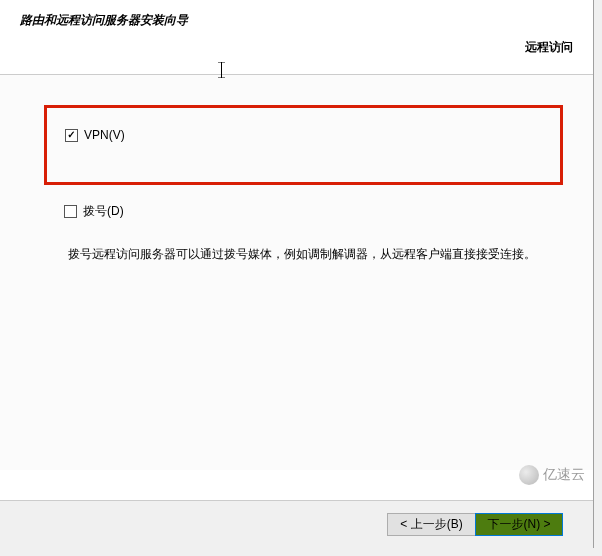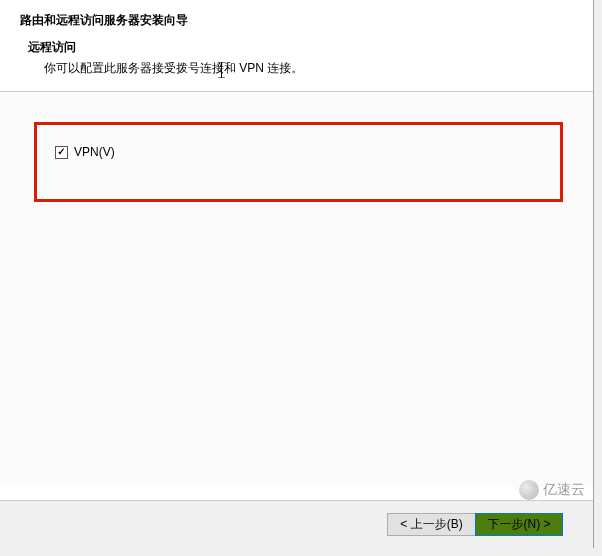--- a/index.html
+++ b/index.html
@@ -24,37 +24,39 @@
     }
     .header-section {
       padding: 12px 20px 14px 20px;
       border-bottom: 1px solid #cccccc;
     }
     .wizard-title {
       font-size: 12px;
       font-weight: bold;
       color: #000;
       margin-bottom: 10px;
+      font-style: italic;
     }
     .subtitle-block {
       padding-left: 8px;
     }
     .subtitle {
       font-size: 12px;
       font-weight: bold;
       color: #000;
       margin-bottom: 4px;
+      text-align: right;
     }
     .subtitle-desc {
       font-size: 12px;
       color: #000;
       padding-left: 16px;
     }
     .content-area {
-      padding: 30px 30px 0 34px;
+      padding: 30px 30px 0 44px;
       background: #fbfbfb;
       height: 395px;
     }
     .highlight-box {
       border: 3px solid #d81e06;
       padding: 20px 18px 28px 18px;
       margin-bottom: 18px;
     }
     .option-group {
       margin-bottom: 0;
@@ -137,21 +139,21 @@
     .btn-group {
       display: flex;
       margin-right: 14px;
     }
     .btn-group .btn:first-child {
       border-right: none;
     }
     .watermark {
       position: absolute;
       right: 8px;
-      bottom: 48px;
+      bottom: 63px;
       display: flex;
       align-items: center;
       gap: 4px;
       opacity: 0.6;
       font-size: 14px;
       color: #555;
     }
     .watermark .logo {
       width: 20px;
       height: 20px;
@@ -170,39 +172,45 @@
   </style>
 </head>
 <body>
 
 <div class="wizard-window">
 
   <div class="header-section">
     <div class="wizard-title">路由和远程访问服务器安装向导</div>
     <div class="subtitle-block">
       <div class="subtitle">远程访问</div>
-      <div class="subtitle-desc">你可以配置此服务器接受拨号连接和 VPN 连接。</div>
     </div>
   </div>
 
   <svg class="cursor-i" viewBox="0 0 7 16">
     <path d="M0 0 H3 M4 0 H7 M3.5 0 V16 M0 16 H3 M4 16 H7" stroke="#000" stroke-width="1" fill="none"></path>
   </svg>
 
   <div class="content-area">
 
     <div class="highlight-box">
       <div class="option-group">
         <div class="checkbox-row">
           <span class="chk checked"></span>
           <span class="option-label">VPN(V)</span>
         </div>
       </div>
     </div>
 
+    <div class="dialup-section">
+      <div class="checkbox-row">
+        <span class="chk"></span>
+        <span class="option-label">拨号(D)</span>
+      </div>
+      <div class="dialup-desc">拨号远程访问服务器可以通过拨号媒体，例如调制解调器，从远程客户端直接接受连接。</div>
+    </div>
 
   </div>
 
   <div class="watermark">
     <span class="logo"></span>
     <span>亿速云</span>
   </div>
 
   <div class="button-bar">
     <div class="btn-group">

